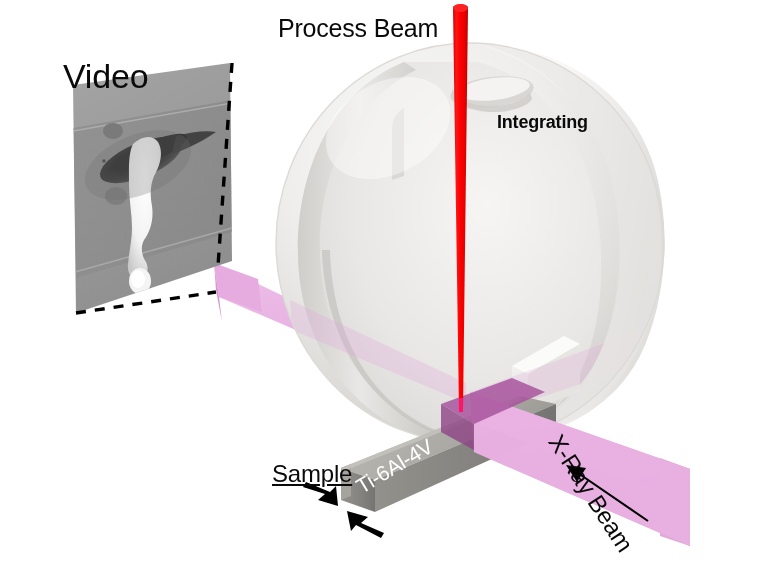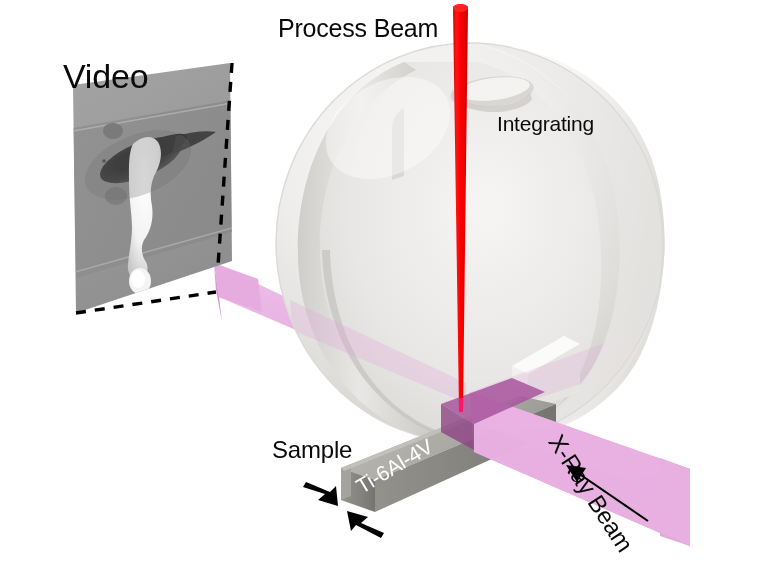--- a/index.html
+++ b/index.html
@@ -35,32 +35,34 @@
     letter-spacing: -0.2px;
   }
   #label-process-laser {
     left: 278px;
     top: 14px;
     font-size: 25px;
   }
   #label-integrating-sphere {
     left: 497px;
     top: 112px;
-    font-size: 21px;
+    font-size: 18px;
     text-align: center;
+    font-weight: bold;
   }
   #label-video {
     left: 63px;
     top: 57px;
     font-size: 34px;
   }
   #label-sample {
     left: 272px;
-    top: 437px;
+    top: 461px;
     font-size: 24px;
+    text-decoration: underline;
   }
   #label-300um {
     left: 264px;
     top: 508px;
     font-size: 24px;
   }
   #label-xray-beam {
     left: 565px;
     top: 430px;
     font-size: 24px;

